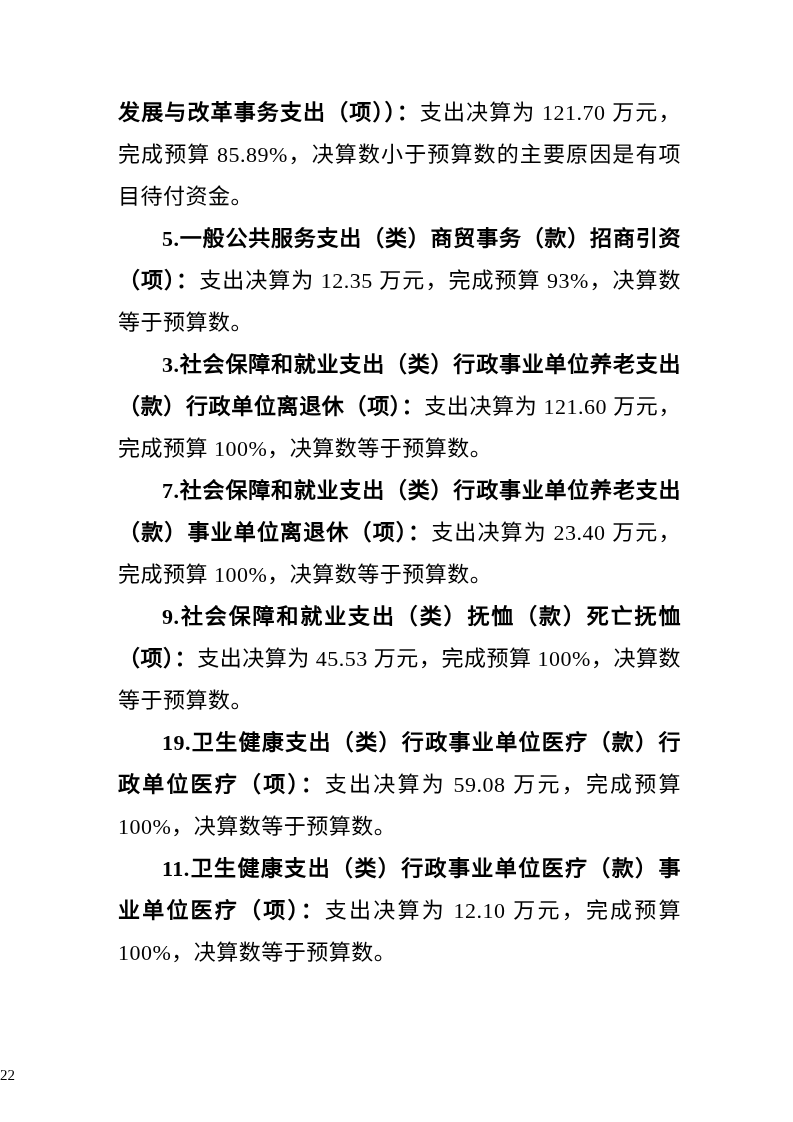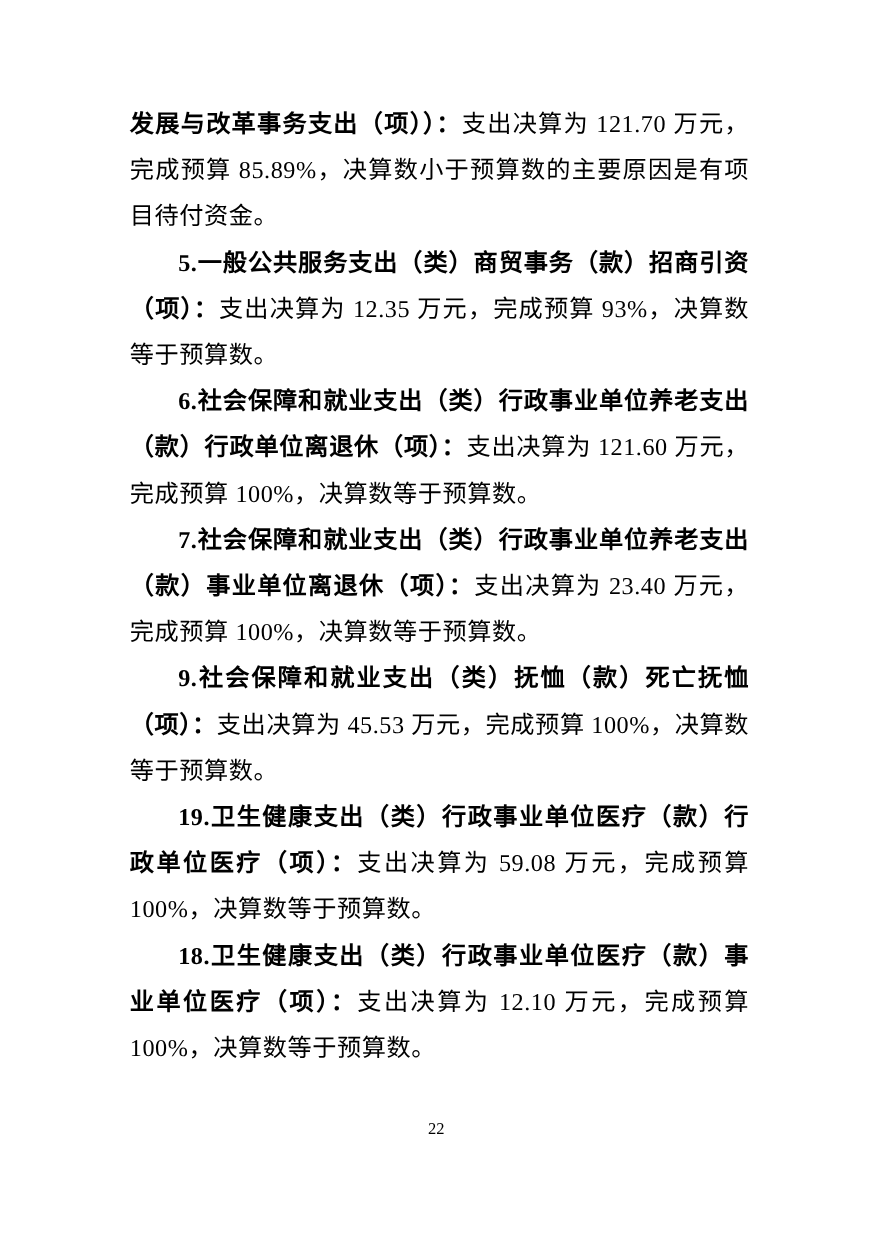--- a/index.html
+++ b/index.html
@@ -38,49 +38,49 @@
   }
   .para .lead {
     font-weight: 700;
   }
   .para .body-text {
     font-weight: 400;
   }
   .footer {
     position: absolute;
     left: 0;
-    top: 1018px;
+    top: 1066px;
     width: 793px;
-    text-align: center;
+    text-align: left;
   }
   .page-number {
     font-size: 15px;
     font-family: "Liberation Serif", "DejaVu Serif", serif;
     color: #000000;
   }
 </style>
 </head>
 <body>
 
 <div class="page">
   <div class="content">
 
     <p class="para"><strong class="lead">发展与改革事务支出（项））：</strong><span class="body-text">支出决算为 121.70 万元，完成预算 85.89%，决算数小于预算数的主要原因是有项目待付资金。</span></p>
 
     <p class="para indent"><strong class="lead">5.一般公共服务支出（类）商贸事务（款）招商引资（项）：</strong><span class="body-text">支出决算为 12.35 万元，完成预算 93%，决算数等于预算数。</span></p>
 
-    <p class="para indent"><strong class="lead">6.社会保障和就业支出（类）行政事业单位养老支出（款）行政单位离退休（项）：</strong><span class="body-text">支出决算为 121.60 万元，完成预算 100%，决算数等于预算数。</span></p>
+    <p class="para indent"><strong class="lead">3.社会保障和就业支出（类）行政事业单位养老支出（款）行政单位离退休（项）：</strong><span class="body-text">支出决算为 121.60 万元，完成预算 100%，决算数等于预算数。</span></p>
 
     <p class="para indent"><strong class="lead">7.社会保障和就业支出（类）行政事业单位养老支出（款）事业单位离退休（项）：</strong><span class="body-text">支出决算为 23.40 万元，完成预算 100%，决算数等于预算数。</span></p>
 
 
     <p class="para indent"><strong class="lead">9.社会保障和就业支出（类）抚恤（款）死亡抚恤（项）：</strong><span class="body-text">支出决算为 45.53 万元，完成预算 100%，决算数等于预算数。</span></p>
 
     <p class="para indent"><strong class="lead">19.卫生健康支出（类）行政事业单位医疗（款）行政单位医疗（项）：</strong><span class="body-text">支出决算为 59.08 万元，完成预算 100%，决算数等于预算数。</span></p>
 
-    <p class="para indent"><strong class="lead">18.卫生健康支出（类）行政事业单位医疗（款）事业单位医疗（项）：</strong><span class="body-text">支出决算为 12.10 万元，完成预算 100%，决算数等于预算数。</span></p>
+    <p class="para indent"><strong class="lead">11.卫生健康支出（类）行政事业单位医疗（款）事业单位医疗（项）：</strong><span class="body-text">支出决算为 12.10 万元，完成预算 100%，决算数等于预算数。</span></p>
 
   </div>
 
   <div class="footer">
     <span class="page-number">22</span>
   </div>
 </div>
 
 </body></html>

